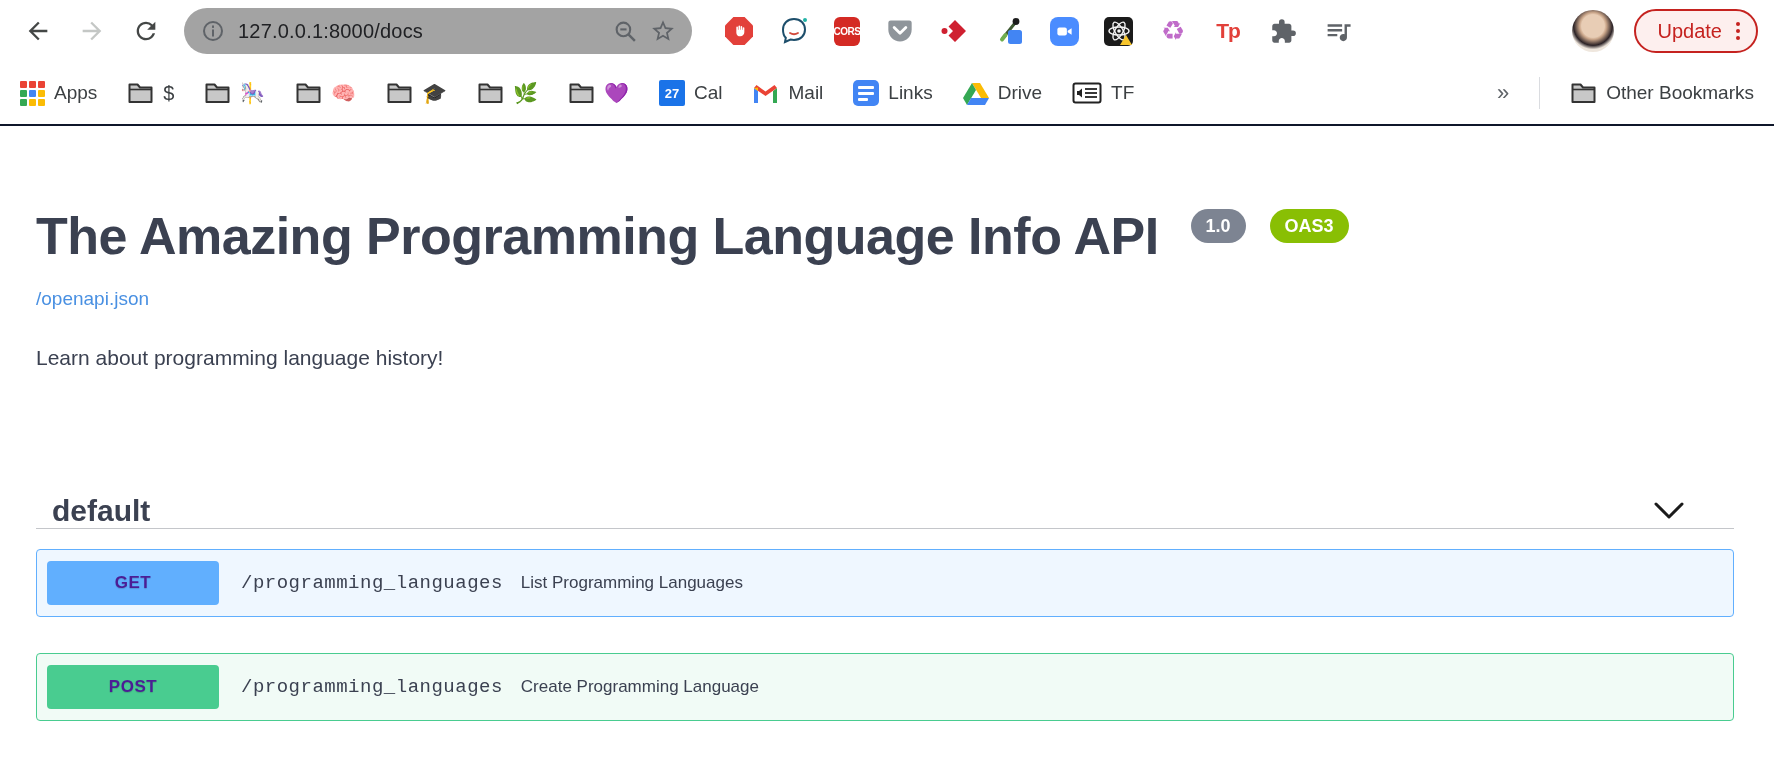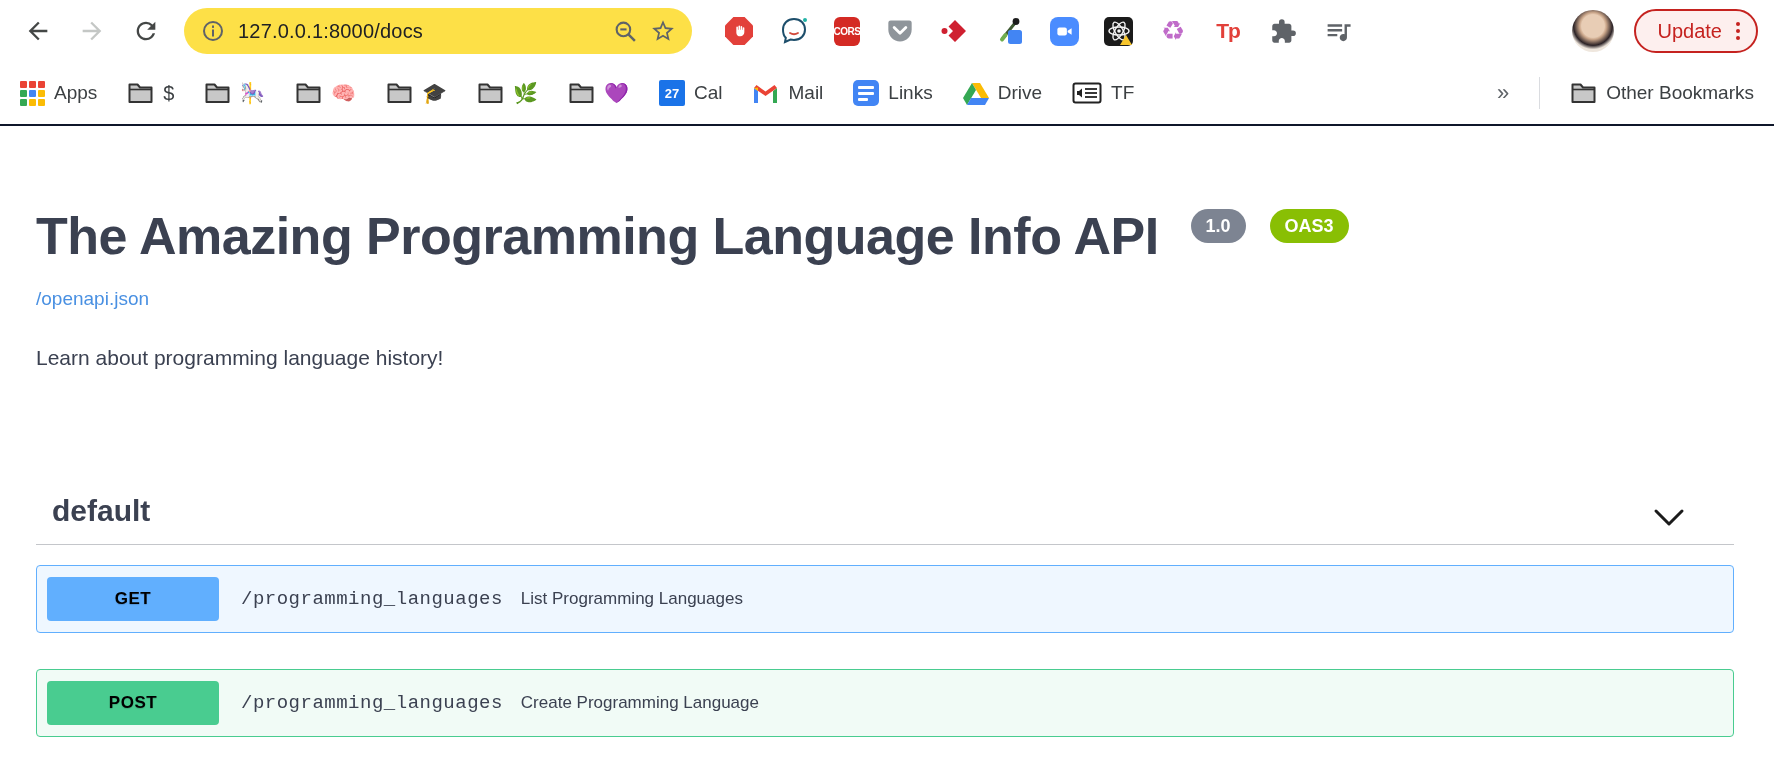--- a/index.html
+++ b/index.html
@@ -3,21 +3,21 @@
 <meta charset="utf-8">
 <style>
   * { margin:0; padding:0; box-sizing:border-box; }
   html,body { width:1774px; height:780px; overflow:hidden; background:#fff;
               font-family:"Liberation Sans", sans-serif; }
 
   
   .toolbar { display:flex; align-items:center; height:62px; padding:0 16px; background:#fff; gap:10px; }
   .nav-btn { width:44px; height:44px; display:flex; align-items:center; justify-content:center; border-radius:50%; flex:0 0 auto; }
   .nav-btn svg { width:28px; height:28px; }
-  .addr-bar { flex:0 0 508px; height:46px; background:#fde047; border-radius:23px;
+  .addr-bar { flex:0 0 508px; height:46px; background:#a3a3a3; border-radius:23px;
               display:flex; align-items:center; padding:9px 16px; gap:12px; margin:0 6px; }
   .addr-url { font-size:20px; color:#202124; flex:1; letter-spacing:.2px; }
   .addr-ico { width:26px; height:26px; flex:0 0 auto; display:flex; align-items:center; justify-content:center; }
   .ext-row { display:flex; align-items:center; gap:25px; margin-left:16px; flex:1; }
   .ext { width:30px; height:30px; display:flex; align-items:center; justify-content:center; position:relative; flex:0 0 auto; }
   .octagon { width:28px; height:28px; background:#e2403a; display:flex; align-items:center; justify-content:center;
              clip-path:polygon(30% 0,70% 0,100% 30%,100% 70%,70% 100%,30% 100%,0 70%,0 30%); }
   .cors-badge { width:26px; height:29px; background:#d42a24; border-radius:6px; color:#fff; font-weight:bold;
                 font-size:10px; display:flex; align-items:center; justify-content:center; letter-spacing:-.5px; }
   .zoom-app { width:29px; height:29px; background:#4a8cff; border-radius:8px; display:flex; align-items:center; justify-content:center; }
@@ -53,27 +53,27 @@
   .page { padding:0 40px 0 36px; }
   .api-title { margin-top:80px; font-size:52px; font-weight:bold; color:#3b4151; line-height:60px; letter-spacing:-.5px; }
   .badge { display:inline-block; color:#fff; font-size:18px; font-weight:bold; padding:8px 15px; border-radius:21px;
            vertical-align:22px; line-height:1; letter-spacing:0; }
   .badge.version { background:#7d8492; margin-left:18px; }
   .badge.oas { background:#89bf04; margin-left:10px; }
   .spec-link { display:inline-block; margin-top:22px; font-size:19px; color:#4990e2; text-decoration:none; }
   .api-desc { margin-top:36px; font-size:21px; color:#3b4151; }
 
   .tag-section { margin-top:112px; }
-  .tag-header { display:flex; align-items:flex-end; justify-content:space-between; padding:12px 48px 16px 16px;
+  .tag-header { display:flex; align-items:center; justify-content:space-between; padding:12px 48px 0 16px;
                 border-bottom:1px solid rgba(59,65,81,.3); cursor:pointer; }
   .tag-title { font-size:30px; font-weight:bold; color:#3b4151; }
   .op-row { display:flex; align-items:center; height:68px; border-radius:4px; margin-top:20px; padding:0 10px; gap:22px; }
   .op-row.get  { background:rgba(97,175,254,.1);  border:1px solid #61affe; }
   .op-row.post { background:rgba(73,204,144,.08); border:1px solid #49cc90; }
-  .op-method { width:172px; height:44px; border-radius:4px; color:#000000; font-size:17px; font-weight:bold;
+  .op-method { width:172px; height:44px; border-radius:4px; color:#4c1d95; font-size:17px; font-weight:bold;
                display:flex; align-items:center; justify-content:center; letter-spacing:.5px;
                text-shadow:0 1px 1px rgba(0,0,0,.15); flex:0 0 auto; }
   .op-row.get  .op-method { background:#61affe; }
   .op-row.post .op-method { background:#49cc90; }
   .op-path { font-family:"Liberation Mono", monospace; font-size:19px; font-weight:normal; color:#3b4151; letter-spacing:.5px; }
   .op-summary { font-size:17px; color:#3b4151; margin-left:-4px; }
 </style>
 </head>
 <body>
 

